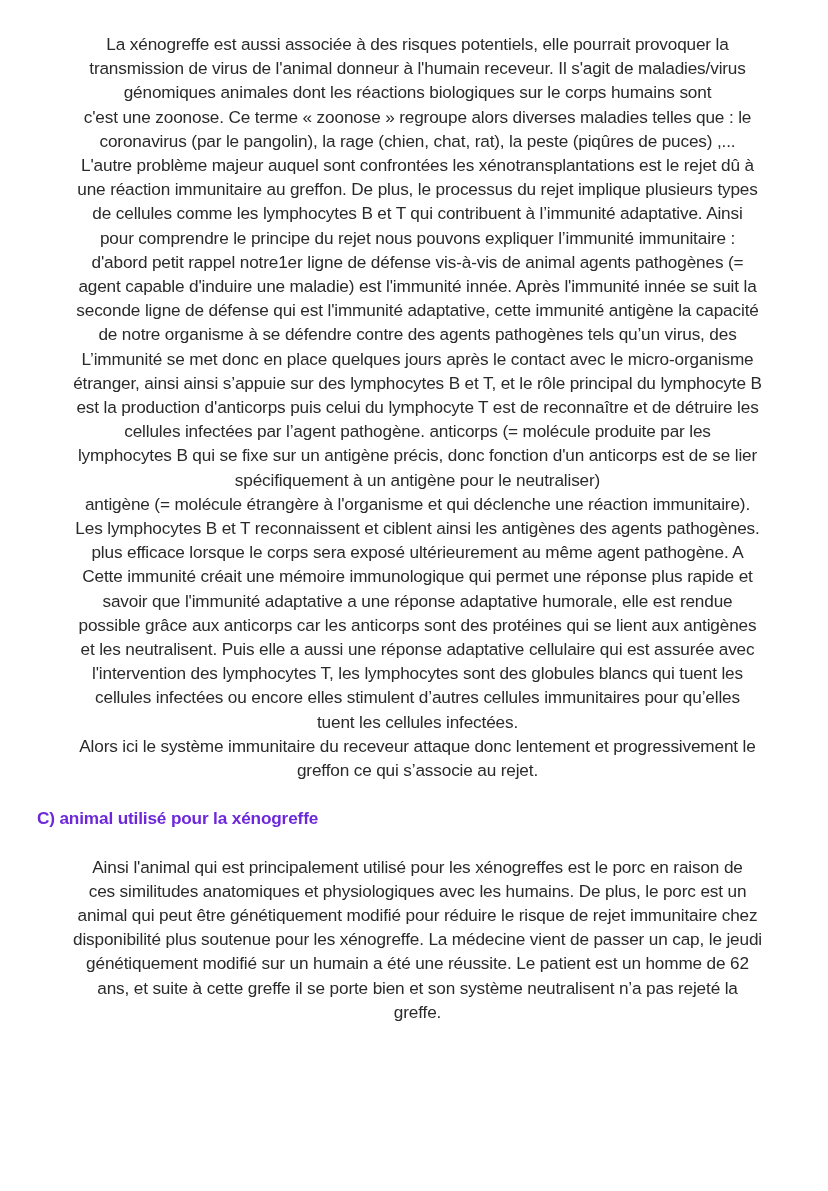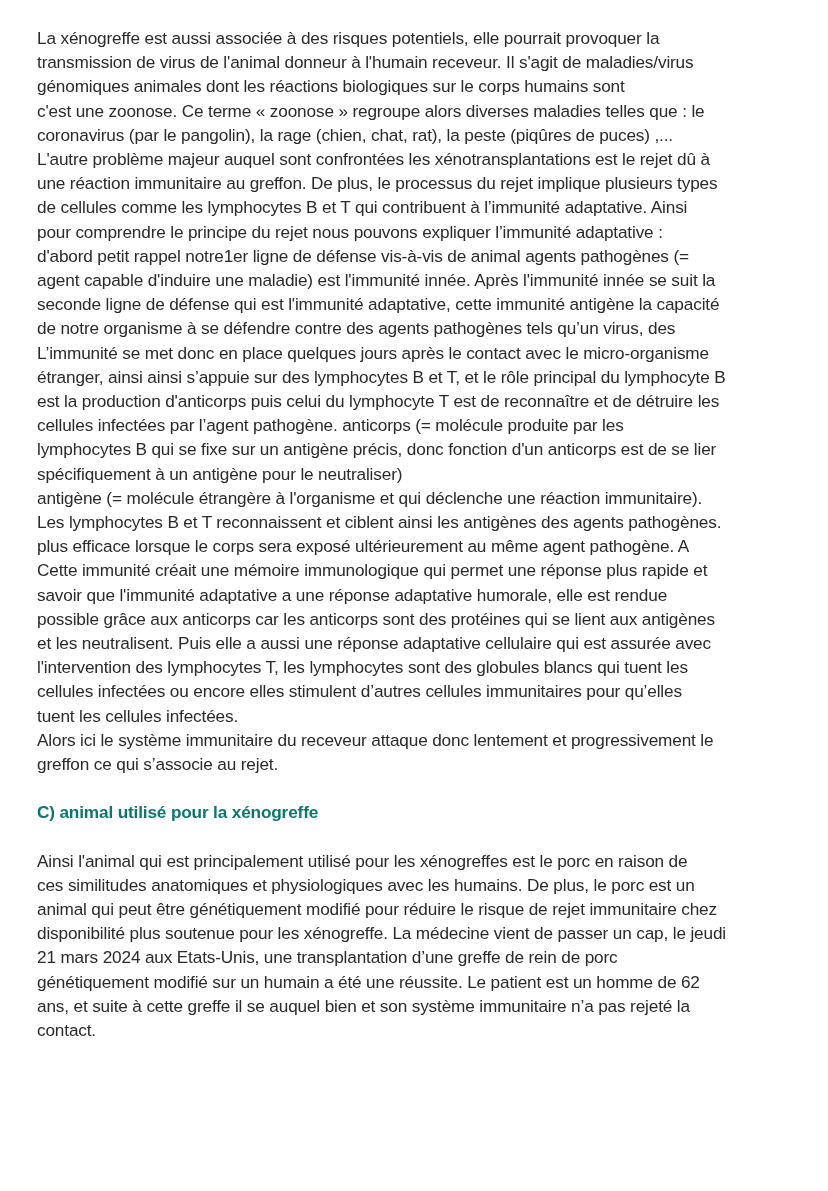--- a/index.html
+++ b/index.html
@@ -6,43 +6,43 @@
   body { width: 828px; height: 1191px; overflow: hidden; }
   .page {
     position: relative;
     padding: 26px 30px 0 37px;
     font-family: "Liberation Sans", sans-serif;
     font-size: 17.2px;
     line-height: 24.2px;
     color: #2a2a2a;
     letter-spacing: -0.15px;
   }
-  .para { margin: 0; }
+  .para { margin: 6px; text-align: center; }
   .line { display: block; white-space: nowrap; }
   .heading {
     margin: 24px 0 24px 0;
-    color: #0f766e;
+    color: #6d28d9;
     font-size: 17.2px;
     line-height: 24.2px;
   }
 </style>
 </head>
 <body>
 
 <div class="page">
   <p class="para">
     <span class="line">La xénogreffe est aussi associée à des risques potentiels, elle pourrait provoquer la</span>
     <span class="line">transmission de virus de l'animal donneur à l'humain receveur. Il s'agit de maladies/virus</span>
     <span class="line">génomiques animales dont les réactions biologiques sur le corps humains sont</span>
     <span class="line">c'est une zoonose. Ce terme « zoonose » regroupe alors diverses maladies telles que : le</span>
     <span class="line">coronavirus (par le pangolin), la rage (chien, chat, rat), la peste (piqûres de puces) ,...</span>
     <span class="line">L'autre problème majeur auquel sont confrontées les xénotransplantations est le rejet dû à</span>
     <span class="line">une réaction immunitaire au greffon. De plus, le processus du rejet implique plusieurs types</span>
     <span class="line">de cellules comme les lymphocytes B et T qui contribuent à l’immunité adaptative. Ainsi</span>
-    <span class="line">pour comprendre le principe du rejet nous pouvons expliquer l’immunité adaptative :</span>
+    <span class="line">pour comprendre le principe du rejet nous pouvons expliquer l’immunité immunitaire :</span>
     <span class="line">d'abord petit rappel notre1er ligne de défense vis-à-vis de animal agents pathogènes (=</span>
     <span class="line">agent capable d'induire une maladie) est l'immunité innée. Après l'immunité innée se suit la</span>
     <span class="line">seconde ligne de défense qui est l'immunité adaptative, cette immunité antigène la capacité</span>
     <span class="line">de notre organisme à se défendre contre des agents pathogènes tels qu’un virus, des</span>
     <span class="line">L’immunité se met donc en place quelques jours après le contact avec le micro-organisme</span>
     <span class="line">étranger, ainsi ainsi s’appuie sur des lymphocytes B et T, et le rôle principal du lymphocyte B</span>
     <span class="line">est la production d'anticorps puis celui du lymphocyte T est de reconnaître et de détruire les</span>
     <span class="line">cellules infectées par l’agent pathogène. anticorps (= molécule produite par les</span>
     <span class="line">lymphocytes B qui se fixe sur un antigène précis, donc fonction d'un anticorps est de se lier</span>
     <span class="line">spécifiquement à un antigène pour le neutraliser)</span>
@@ -60,18 +60,17 @@
     <span class="line">greffon ce qui s’associe au rejet.</span>
   </p>
 
   <h2 class="heading">C) animal utilisé pour la xénogreffe</h2>
 
   <p class="para">
     <span class="line">Ainsi l'animal qui est principalement utilisé pour les xénogreffes est le porc  en raison de</span>
     <span class="line">ces similitudes anatomiques et physiologiques avec les humains. De plus, le porc est un</span>
     <span class="line">animal qui peut être génétiquement modifié pour réduire le risque de rejet immunitaire chez</span>
     <span class="line">disponibilité plus soutenue pour les xénogreffe. La médecine vient de passer un cap, le jeudi</span>
-    <span class="line">21 mars 2024 aux Etats-Unis, une transplantation d’une greffe de rein de porc</span>
     <span class="line">génétiquement modifié sur un humain a été une réussite. Le patient est un homme de 62</span>
-    <span class="line">ans, et suite à cette greffe il se auquel bien et son système immunitaire n’a pas rejeté la</span>
-    <span class="line">contact.</span>
+    <span class="line">ans, et suite à cette greffe il se porte bien et son système neutralisent n’a pas rejeté la</span>
+    <span class="line">greffe.</span>
   </p>
 </div>
 
 </body></html>

